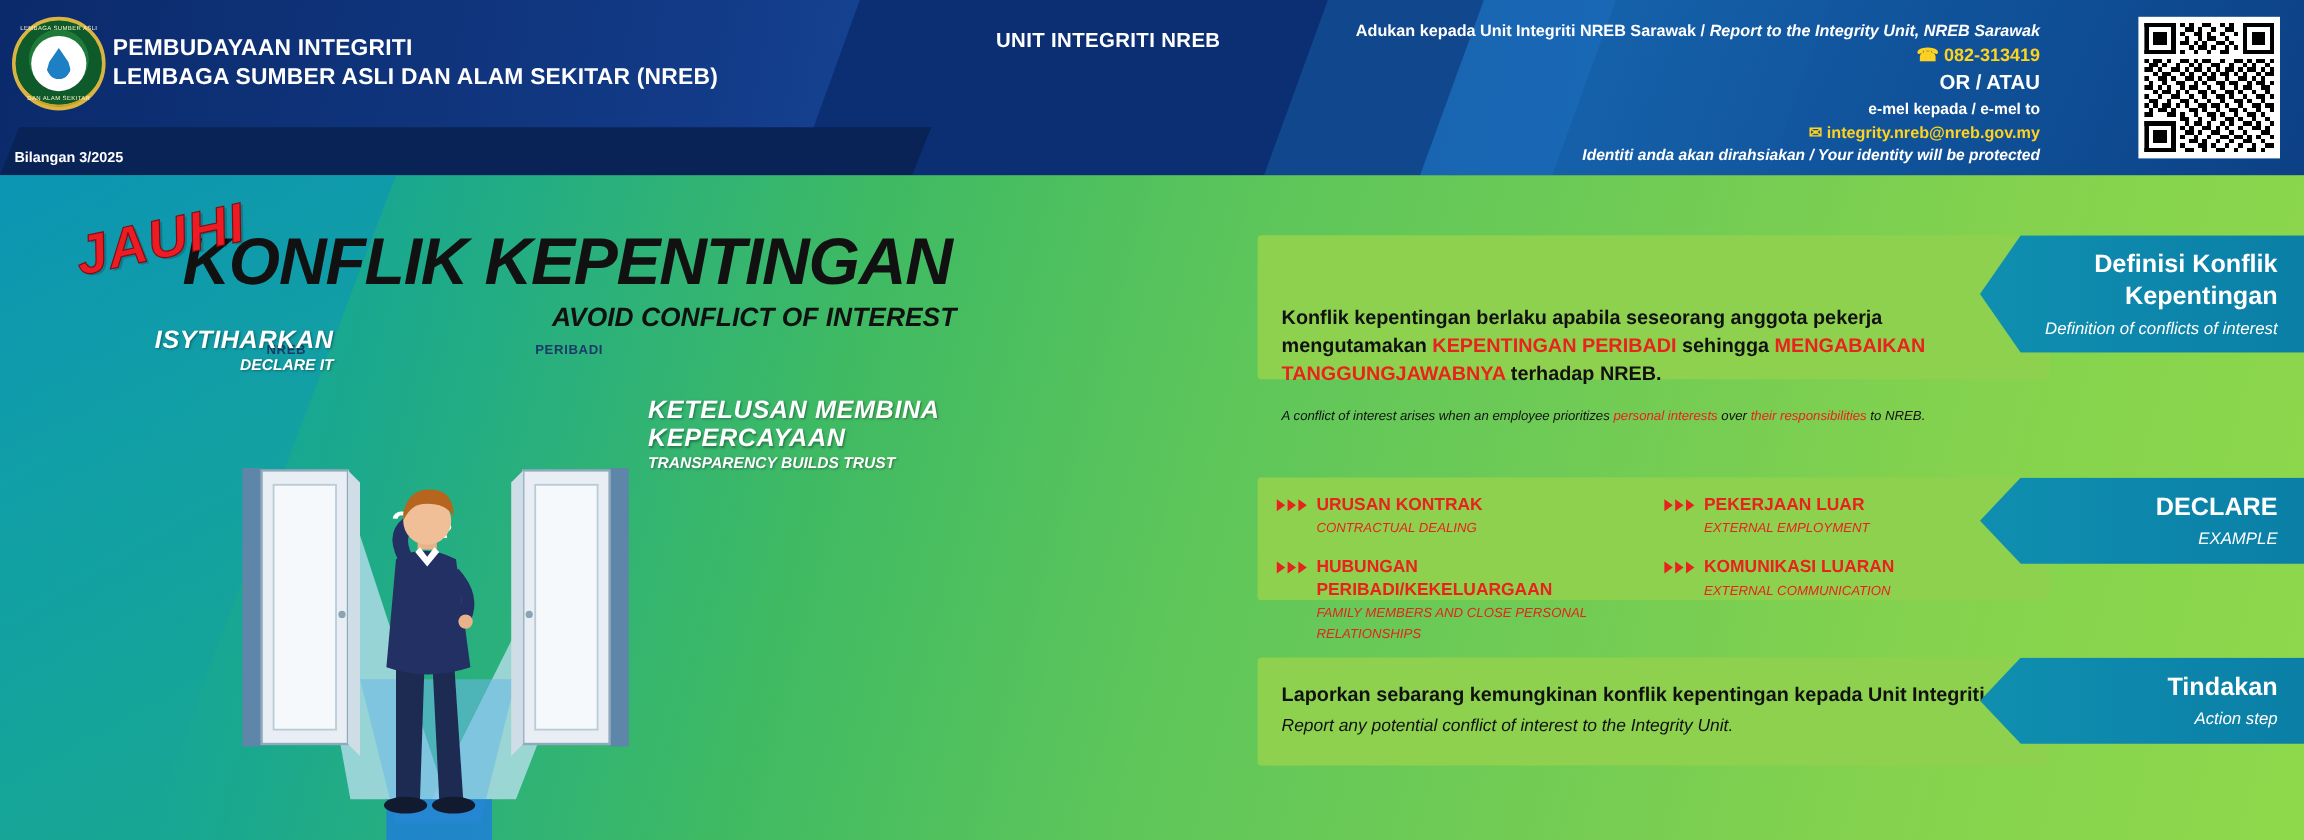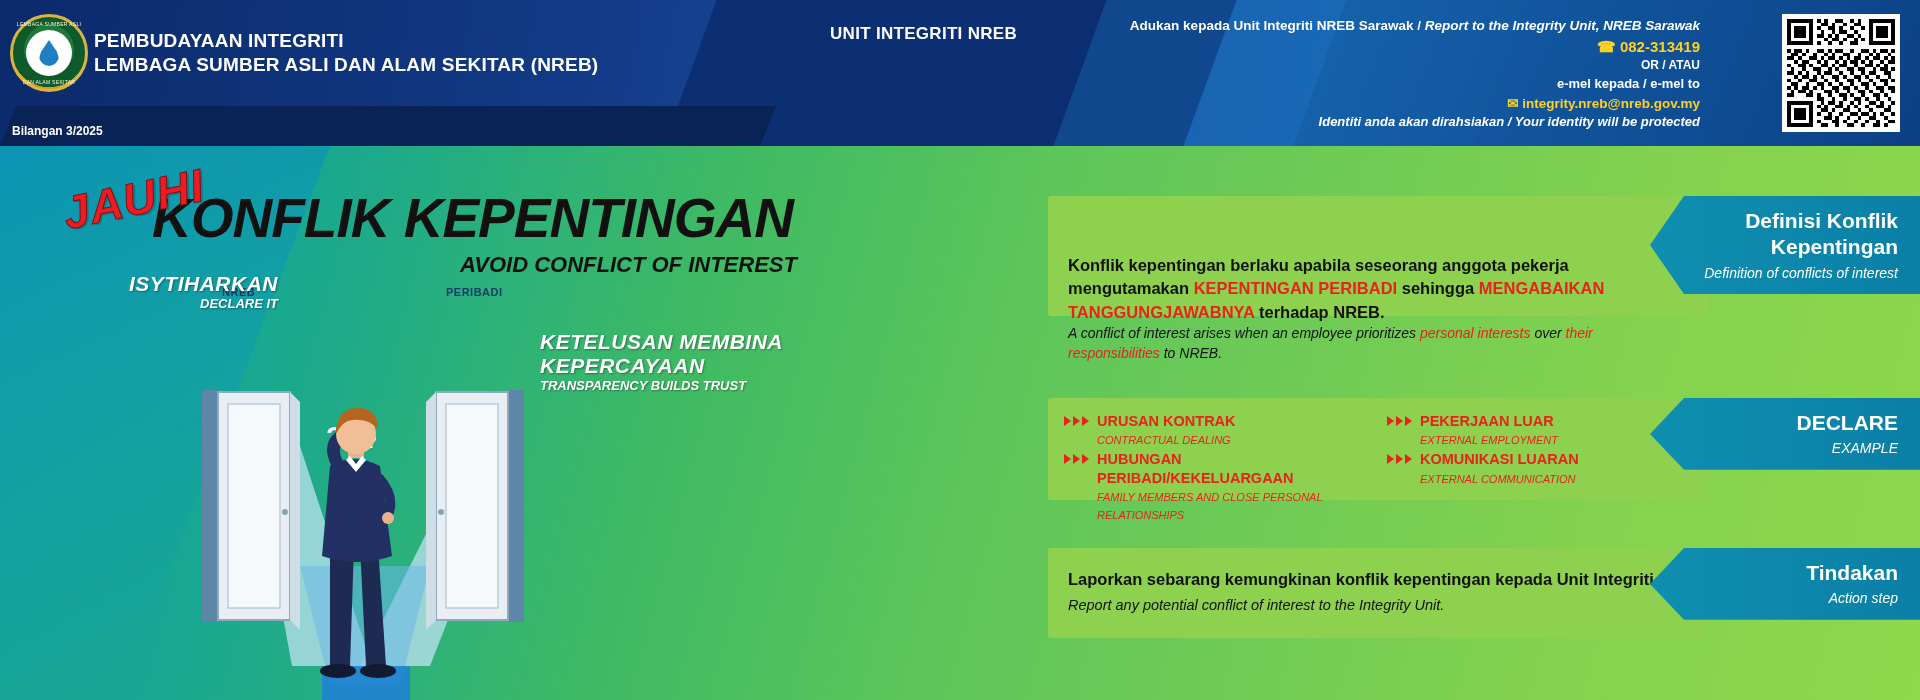--- a/index.html
+++ b/index.html
@@ -84,21 +84,21 @@
     position: absolute; left: 830px; top: 24px; z-index: 6;
     color:#fff; font-size: 17px; font-weight: bold; letter-spacing:.3px;
   }
   .hdr-right {
     position: absolute; right: 220px; top: 16px; z-index: 6;
     text-align: right; color:#ffffff; line-height: 1.45;
   }
   .hdr-right .r1 { font-size: 13.5px; font-weight: bold; }
   .hdr-right .r1 i { font-weight: bold; font-style: italic; }
   .hdr-right .r2 { font-size: 15px; font-weight: bold; color:#ffd21f; }
-  .hdr-right .r3 { font-size: 12px; font-weight: bold; }
+  .hdr-right .r3 { font-size: 17px; font-weight: bold; }
   .hdr-right .r4 { font-size: 13px; font-weight: bold; }
   .hdr-right .r5 { font-size: 13.5px; font-weight: bold; color:#ffd21f; }
   .hdr-right .r6 { font-size: 13px; font-weight: bold; font-style: italic; }
   .qr {
     position:absolute; right: 20px; top: 14px; width: 118px; height: 118px;
     background:#fff; padding:5px; z-index:7;
   }
   .qr svg { display:block; }
 
   
@@ -151,25 +151,25 @@
   .panel {
     position:absolute; background:#8ed14f; border-radius: 3px;
   }
   .panel.p1 { left: 1048px; top: 196px; width: 660px; height: 120px; }
   .panel.p2 { left: 1048px; top: 398px; width: 660px; height: 102px; }
   .panel.p3 { left: 1048px; top: 548px; width: 660px; height: 90px; }
 
   .p1-text { padding: 18px 20px 0 20px; color:#111; }
   .p1-text .ln { font-size: 16.5px; font-weight: bold; line-height: 1.42; margin-top: 40px; }
   .p1-text .red { color:#e8221c; }
-  .p1-text .en { font-size: 14px; font-style: italic; line-height: 1.4; margin-top: 0;}
+  .p1-text .en { font-size: 11px; font-style: italic; line-height: 1.4; margin-top: 16px;}
   .p1-text .en .red { color:#e8221c; font-style: italic;}
 
   .ex-grid {
-    display: grid; grid-template-columns: 1fr 1fr; gap: 2px 18px;
+    display: grid; grid-template-columns: 1fr 1fr; gap: 16px 18px;
     padding: 14px 16px;
   }
   .ex-item { display:flex; align-items:flex-start; gap: 8px; }
   .ex-arrows { display:flex; gap:2px; padding-top: 4px; }
   .ex-arrows i {
     display:block; width:0; height:0;
     border-top: 5px solid transparent; border-bottom: 5px solid transparent;
     border-left: 7px solid #e8221c;
   }
   .ex-ms { font-size: 14.5px; font-weight: bold; color:#e8221c; line-height:1.2;}

